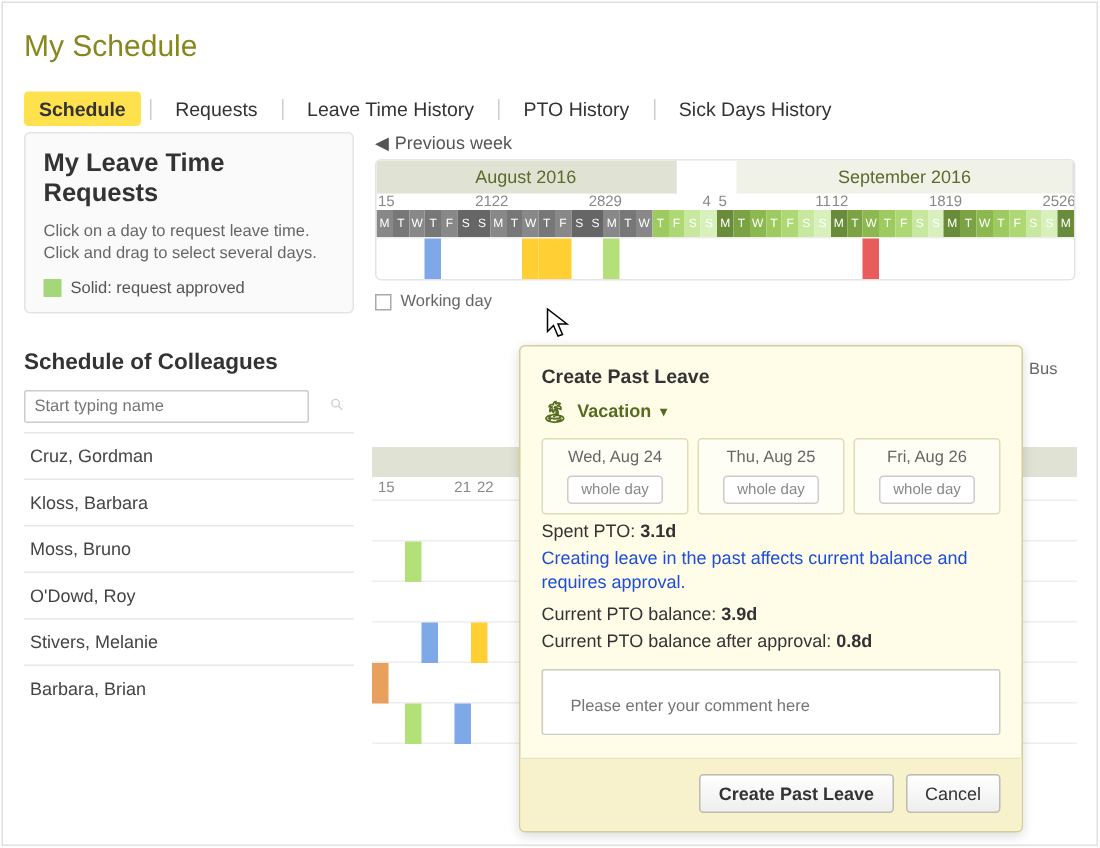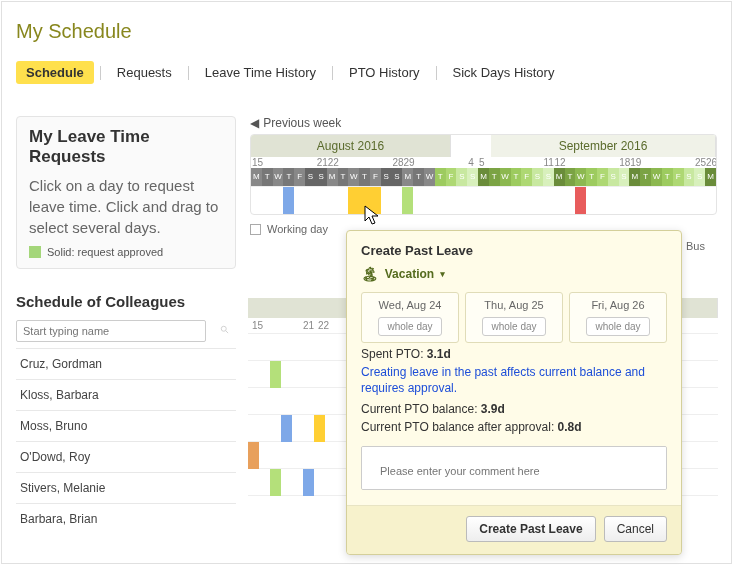--- a/index.html
+++ b/index.html
@@ -1,28 +1,28 @@
 <!DOCTYPE html>
 <html><head>
 <meta charset="utf-8">
 <style>
 * { box-sizing: border-box; margin: 0; padding: 0; }
 body { font-family: Arial, Helvetica, sans-serif; font-size: 12px; color: #444; background: #fff; width: 733px; height: 565px; overflow: hidden; position: relative; }
 .container { border: 1px solid #e0e0e0; width: 731px; height: 563px; margin: 1px; padding: 18px 14px; position: relative; }
 h1 { font-size: 20px; font-weight: normal; color: #88871e; margin-bottom: 18px; }
-.tabs { display: flex; align-items: center; gap: 0; margin-bottom: 32px; font-size: 13px; }
+.tabs { display: flex; align-items: center; gap: 0; margin-bottom: 4px; font-size: 13px; }
 .tabs .tab { padding: 4px 10px; cursor: pointer; color: #333; }
 .tabs .tab.active { background: #ffe04d; border-radius: 3px; font-weight: bold; }
 .tabs .sep { width: 1px; height: 14px; background: #ccc; margin: 0 6px; }
 .main-row { display: flex; gap: 14px; }
 .left-col { width: 220px; flex-shrink: 0; }
 .right-col { flex: 1; min-width: 0; }
 .panel { border: 1px solid #e4e4e4; border-radius: 4px; padding: 10px 12px; background: #fafafa; }
 .panel h3 { font-size: 17px; font-weight: bold; color: #333; margin-bottom: 8px; }
-.panel p { font-size: 15px; color: #666; line-height: 1.4; margin-bottom: 8px; }
+.panel p { font-size: 11px; color: #666; line-height: 1.4; margin-bottom: 8px; }
 .legend-row { display: flex; align-items: center; gap: 6px; font-size: 11px; color: #555; margin-top: 4px; }
 .swatch { width: 12px; height: 12px; display: inline-block; }
 .swatch.hatched { background: repeating-linear-gradient(45deg, #a4d67a, #a4d67a 2px, #fff 2px, #fff 4px); border: 1px solid #a4d67a; }
 .swatch.solid { background: #a4d67a; }
 .prev-week { font-size: 12px; color: #555; cursor: pointer; display: flex; align-items: center; gap: 4px; margin-bottom: 4px; }
 .cal-wrap { border: 1px solid #e4e4e4; border-radius: 4px; overflow: hidden; background: #fff; }
 .month-header { display: flex; gap: 40px; }
 .month-header .m { text-align: center; font-size: 12px; padding: 4px 0; color: #5a6b2c; background: #f0f2e8; border-right: 1px solid #e0e0e0; }
 .month-header .m:first-child { background: #e0e3d4; width: 200px; }
 .month-header .m:last-child { flex: 1; }

